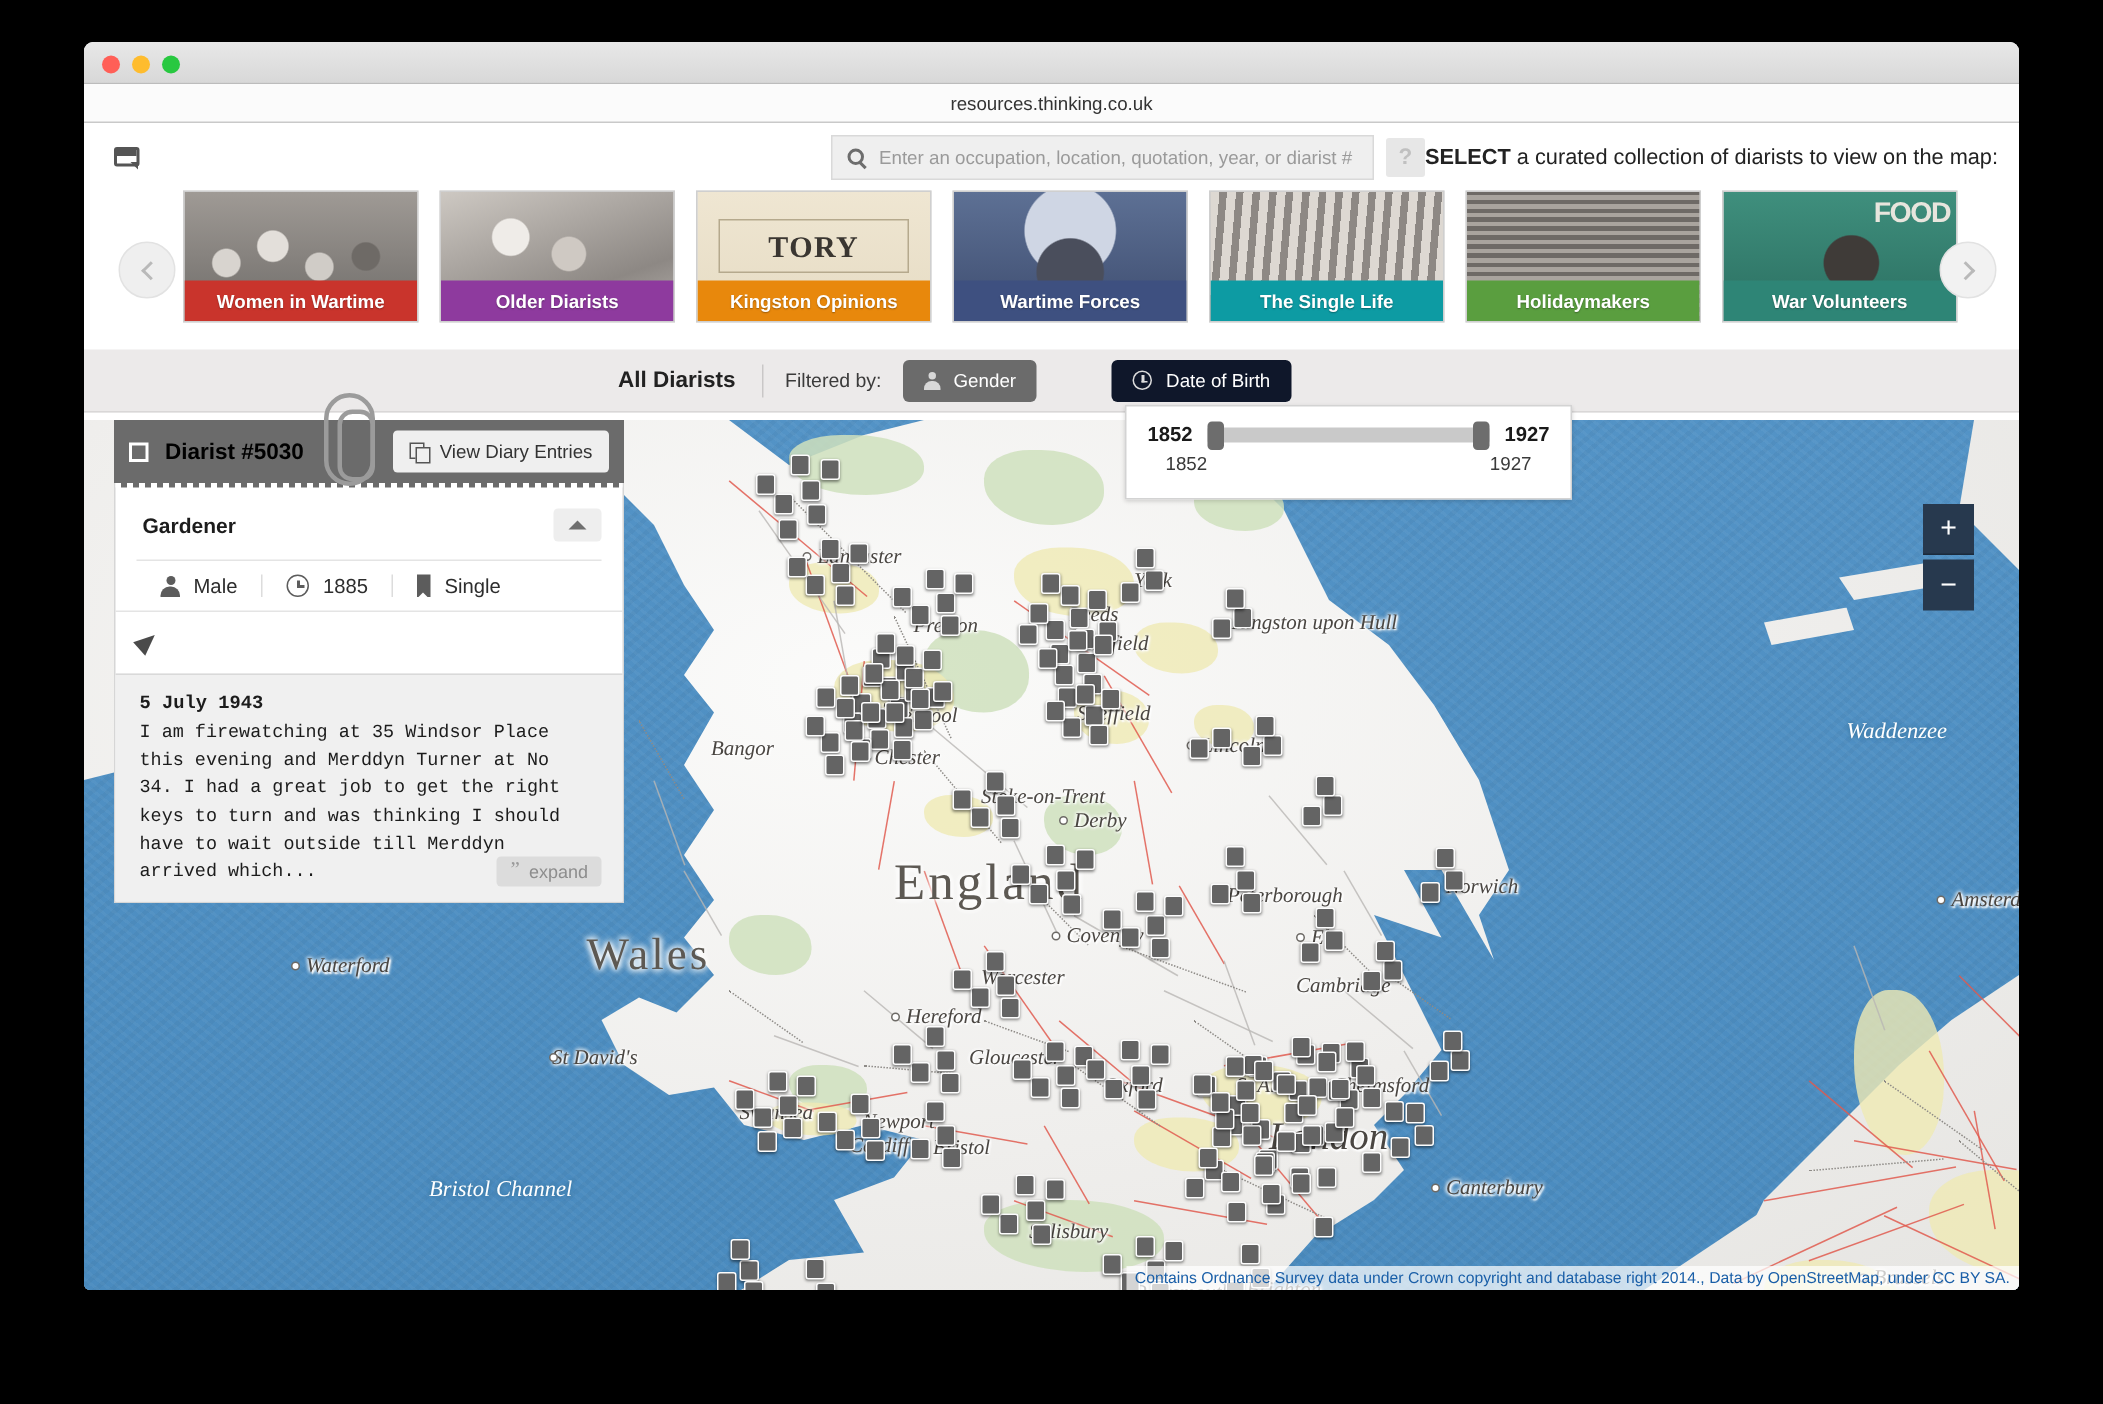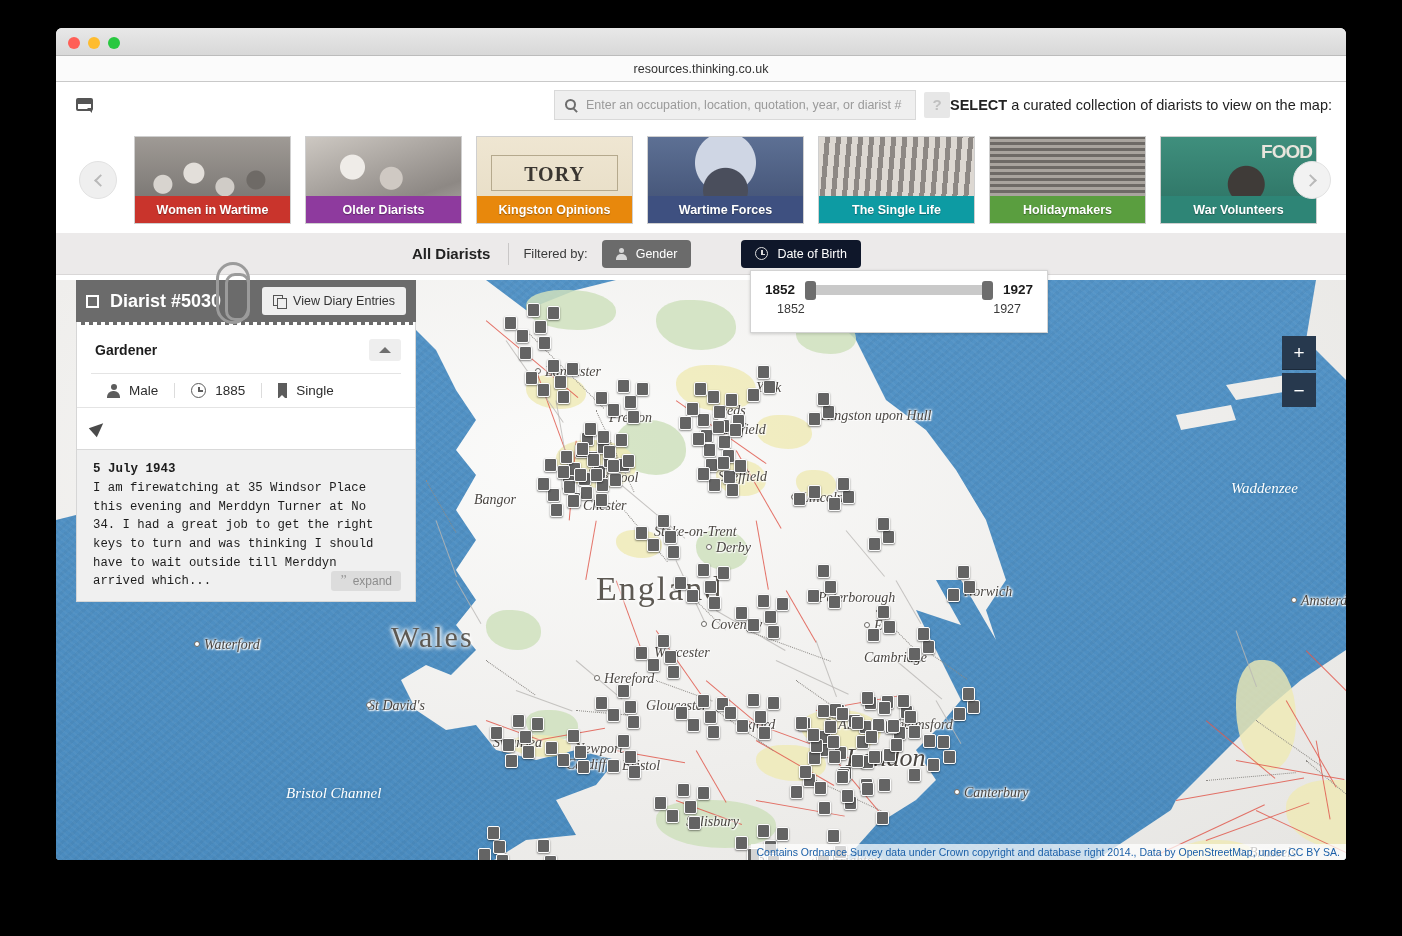--- a/index.html
+++ b/index.html
@@ -88,22 +88,22 @@
     width:26px;height:26px;background:#e7e7e7;border:none;border-radius:2px;
     color:#c0c0c0;font-size:15px;font-weight:bold;cursor:pointer;
     font-family:"Liberation Sans",sans-serif;
   }
 
   
   #carousel {
     height: 106px;
     background: #fff;
     position: relative;
-    display: flex; align-items: center;
-    padding: 0 20px;
+    display: flex; align-items: flex-start;
+    padding: 0 8px;
   }
   .arrow {
     position: absolute; top: 50%; transform: translateY(-50%);
     width: 38px; height: 38px; border-radius: 50%;
     background: #efefef; border: 1px solid #e2e2e2;
     display:flex;align-items:center;justify-content:center;
     cursor:pointer; z-index: 5;
   }
   .arrow.left { left: 23px; }
   .arrow.right { right: 15px; background:#f2f2f2; }
@@ -247,21 +247,21 @@
 
   
   #diarist-card{
     position:absolute;left:20px;top:252px;width:340px;z-index:50;
   }
   #card-header{
     height:42px;background:#6b6b6b;display:flex;align-items:center;
     padding:0 10px;position:relative;
   }
   .sq{width:13px;height:13px;border:2px solid #fff;background:transparent;margin-right:11px;flex:none;}
-  #card-id{color:#ffffff;font-weight:bold;font-size:18px;}
+  #card-id{color:#000000;font-weight:bold;font-size:15px;}
   #view-entries{
     margin-left:auto;height:28px;background:#efefef;border-radius:3px;
     display:flex;align-items:center;gap:8px;padding:0 11px;cursor:pointer;
     font-size:12.5px;color:#333;
   }
   .ic-copy{width:12px;height:12px;position:relative;flex:none;}
   .ic-copy::before{content:"";position:absolute;left:0;top:0;width:8px;height:9px;border:1.5px solid #555;}
   .ic-copy::after{content:"";position:absolute;left:3.5px;top:3px;width:8px;height:9px;border:1.5px solid #555;background:#efefef;}
   #paperclip{position:absolute;left:140px;top:-18px;width:34px;height:62px;
     border:3px solid #9b9b9b;border-radius:17px;pointer-events:none;}

